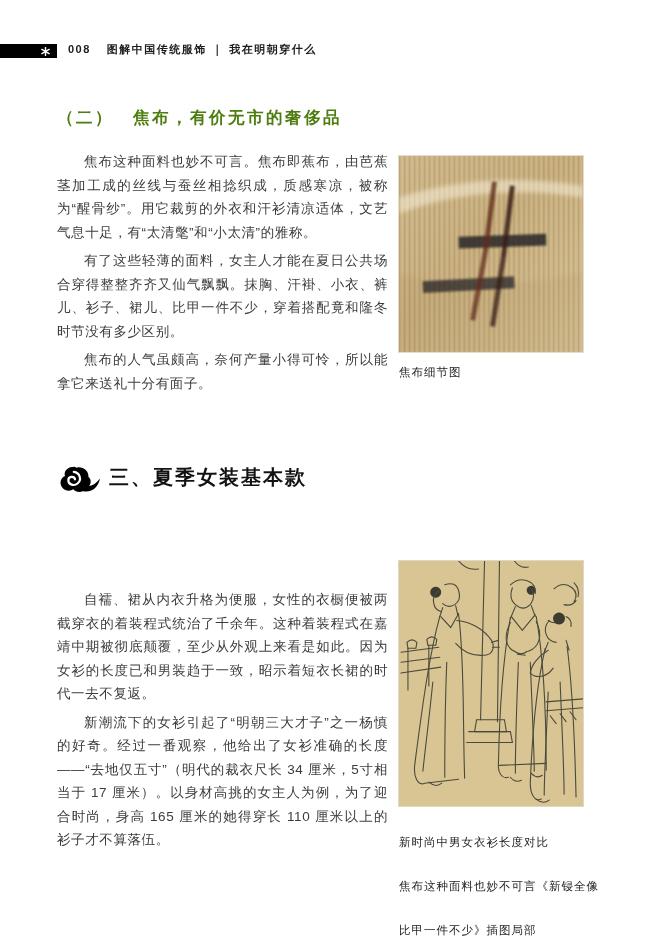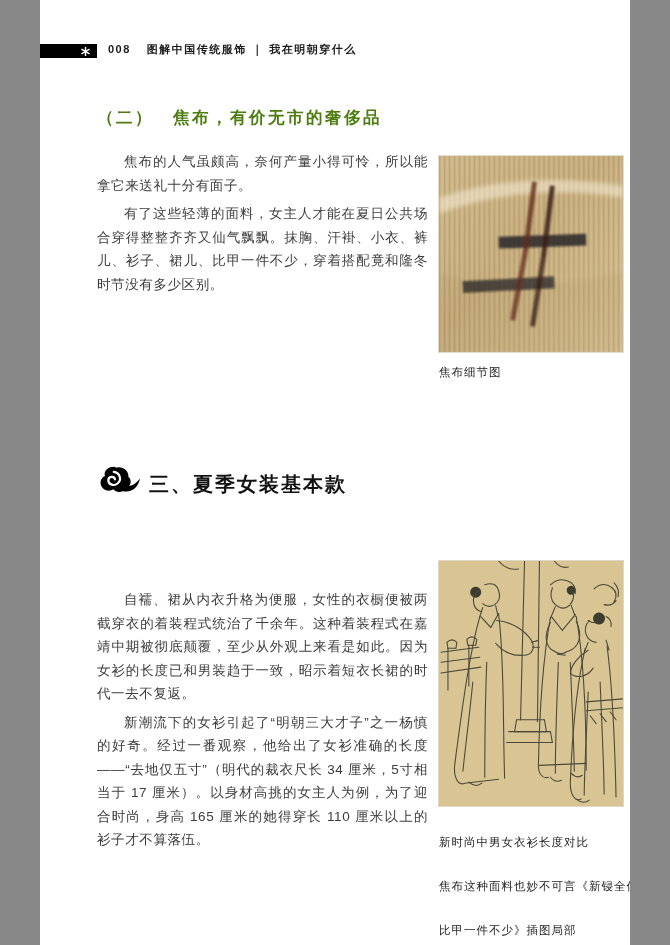--- a/index.html
+++ b/index.html
@@ -1,38 +1,38 @@
 <!DOCTYPE html>
 <html><head>
 <meta charset="utf-8">
 <style>
   html,body{margin:0;padding:0;background:#888;}
   .page{
-    position:relative;width:590px;height:945px;background:#ffffff;
+    position:relative;width:670px;height:945px;background:#ffffff;
     font-family:"Liberation Sans","DejaVu Sans",sans-serif;
     margin:0 auto;overflow:hidden;color:#3b3b3b;
   }
   
   .header-bar{
     position:absolute;left:0;top:44px;width:57px;height:14px;background:#000;
     display:flex;align-items:center;justify-content:flex-end;padding-right:7px;box-sizing:border-box;
   }
   .header-text{
     position:absolute;left:68px;top:42px;font-size:11px;font-weight:bold;color:#1c1c1c;
     letter-spacing:1.5px;white-space:nowrap;
   }
   .header-text .pagenum{margin-right:16px;}
   .header-text .divider{margin:0 5px;color:#1c1c1c;}
   
   .h-section2{
     position:absolute;left:57px;top:107px;font-size:16.5px;font-weight:bold;color:#4d7c0f;
     letter-spacing:2.5px;white-space:nowrap;
   }
   .cloud-heading{
-    position:absolute;left:60px;top:464px;display:flex;align-items:flex-end;
+    position:absolute;left:60px;top:464px;display:flex;align-items:flex-start;
   }
   .cloud-heading .icon{width:40px;height:34px;margin-right:9px;flex:0 0 auto;}
   .h-section3{font-size:20px;font-weight:bold;color:#121212;letter-spacing:2px;white-space:nowrap;}
   .h-subsection{
     position:absolute;left:57px;top:523px;font-size:15px;font-weight:bold;color:#121212;
     letter-spacing:2px;white-space:nowrap;
   }
   
   .text-col{
     position:absolute;left:57px;width:331px;
@@ -65,22 +65,23 @@
       </g>
     </svg>
   </div>
   <div class="header-text">
     <span class="pagenum">008</span><span>图解中国传统服饰</span><span class="divider">｜</span><span>我在明朝穿什么</span>
   </div>
 
   <div class="h-section2">（二）　焦布，有价无市的奢侈品</div>
 
   <div class="text-col col-a">
+    <p>焦布这种面料也妙不可言。焦布即蕉布，由芭蕉茎加工成的丝线与蚕丝相捻织成，质感寒凉，被称为“醒骨纱”。用它裁剪的外衣和汗衫清凉适体，文艺气息十足，有“太清氅”和“小太清”的雅称。</p>
+    <p>有了这些轻薄的面料，女主人才能在夏日公共场合穿得整整齐齐又仙气飘飘。抹胸、汗褂、小衣、裤儿、衫子、裙儿、比甲一件不少，穿着搭配竟和隆冬时节没有多少区别。</p>
     <p>焦布的人气虽颇高，奈何产量小得可怜，所以能拿它来送礼十分有面子。</p>
-    <p>有了这些轻薄的面料，女主人才能在夏日公共场合穿得整整齐齐又仙气飘飘。抹胸、汗褂、小衣、裤儿、衫子、裙儿、比甲一件不少，穿着搭配竟和隆冬时节没有多少区别。</p>
   </div>
 
   <div class="figure fig-fabric">
     <svg viewBox="0 0 185 198" preserveAspectRatio="none">
       <defs>
         <linearGradient id="fabbg" x1="0" y1="0" x2="1" y2="1">
           <stop offset="0" stop-color="#cdb588"></stop>
           <stop offset="0.45" stop-color="#c6ac7c"></stop>
           <stop offset="1" stop-color="#d3be92"></stop>
         </linearGradient>

